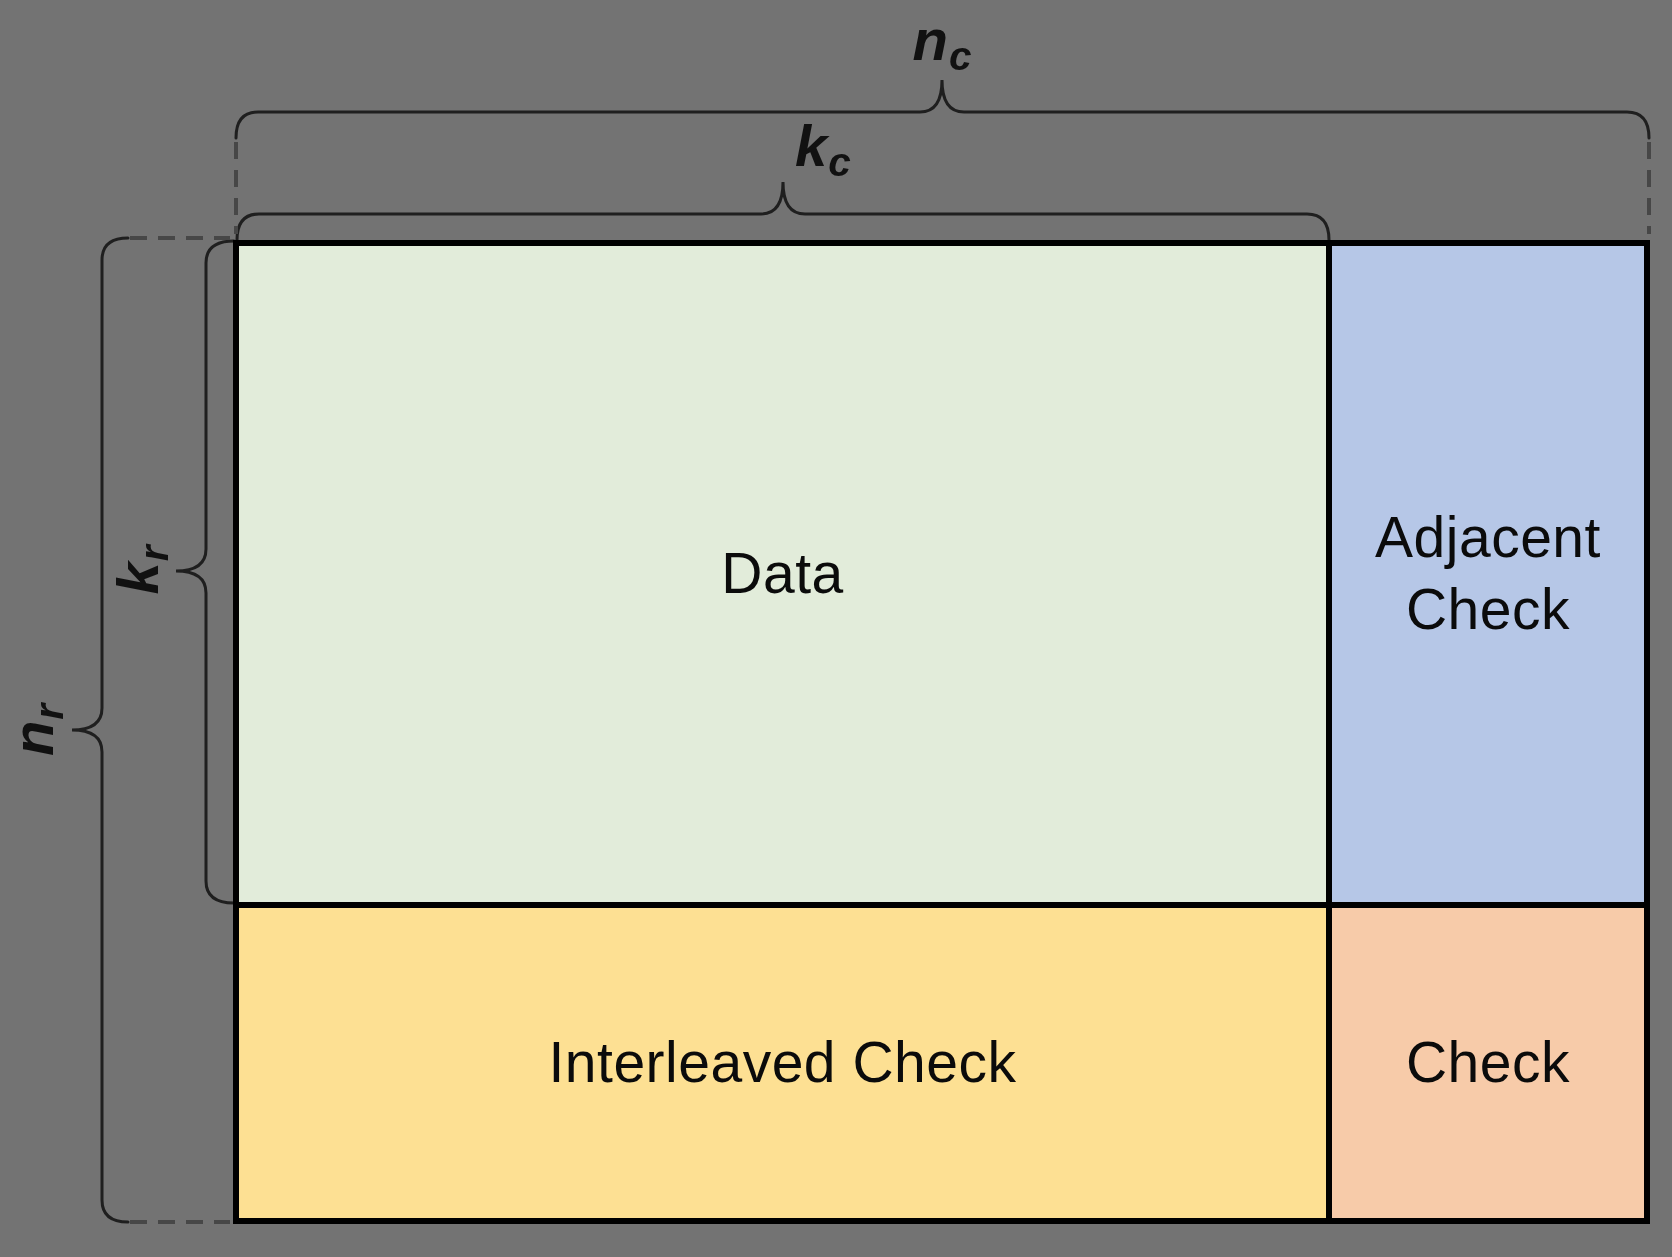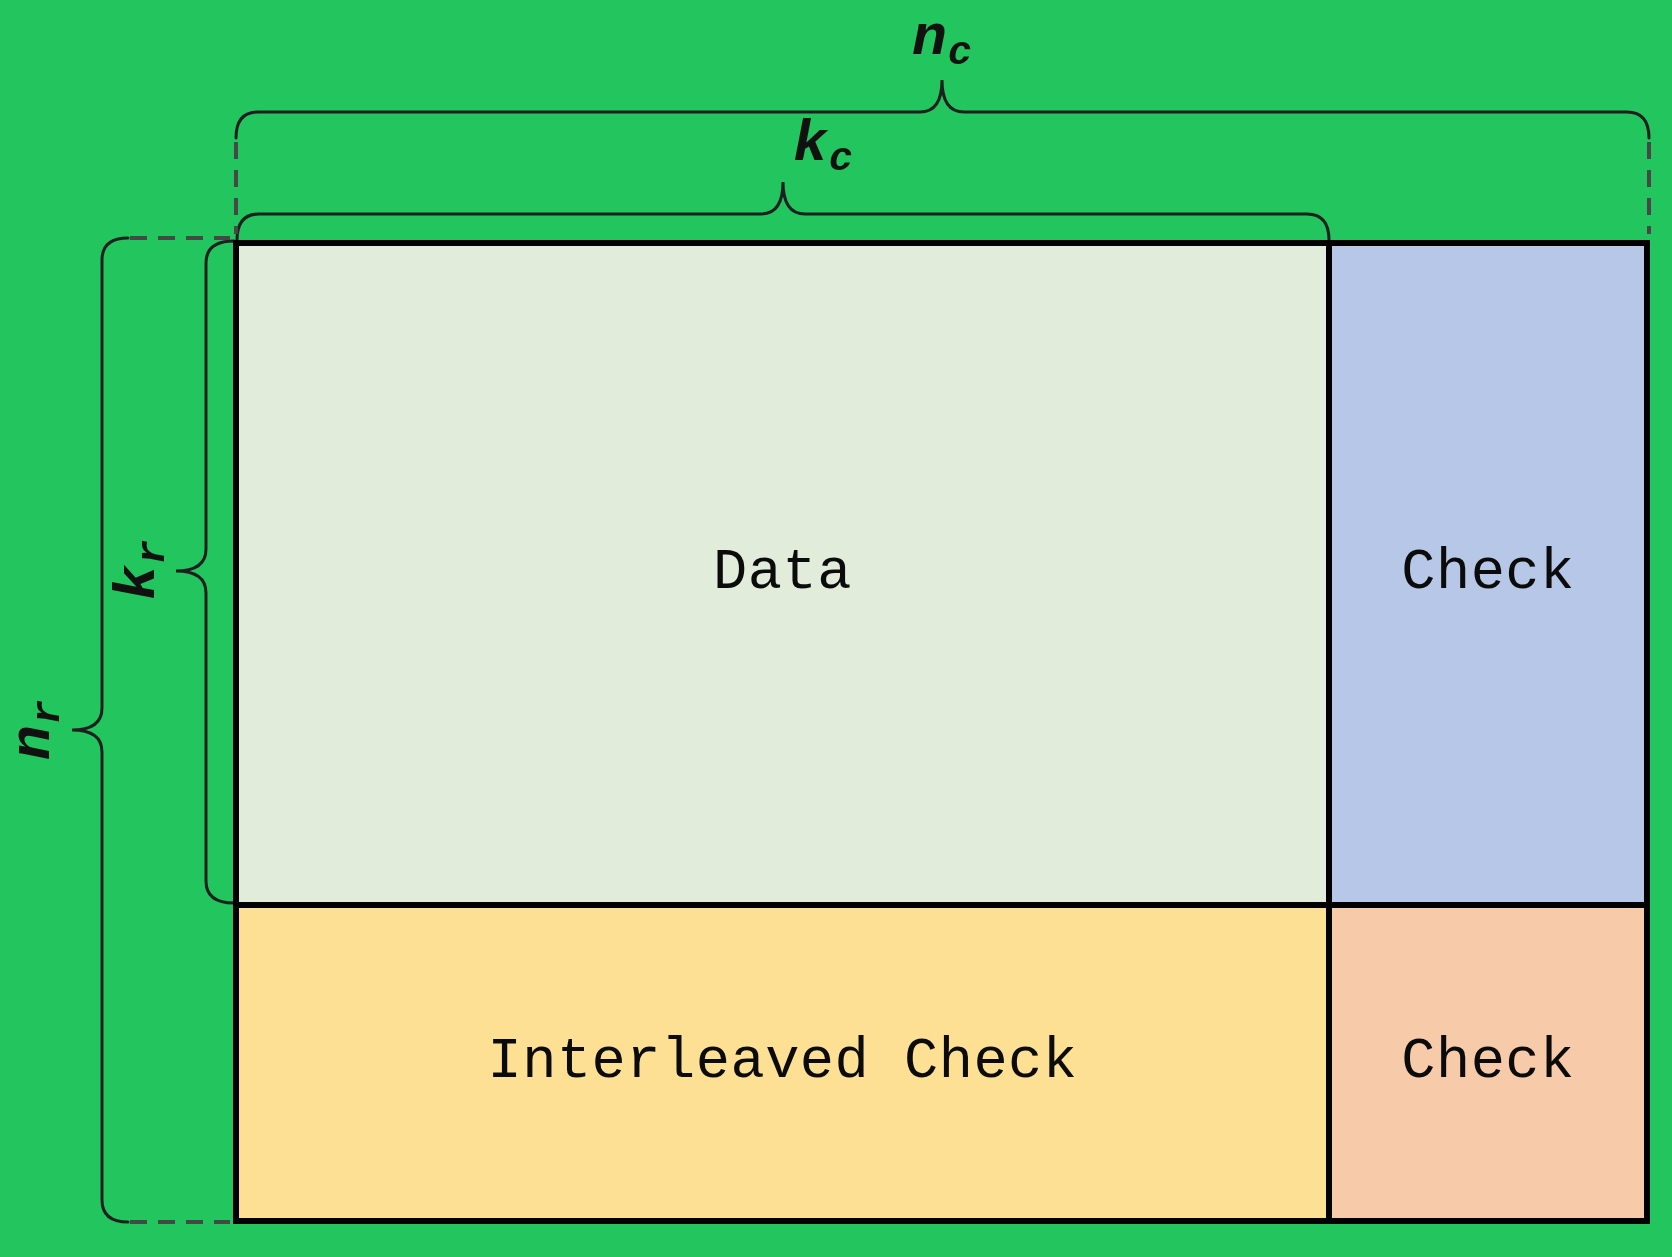--- a/index.html
+++ b/index.html
@@ -4,22 +4,22 @@
 <style>
   html, body {
     margin: 0;
     padding: 0;
     background: #ffffff;
   }
   .canvas {
     position: relative;
     width: 1672px;
     height: 1257px;
-    background: #22c55e;
-    font-family: Liberation Mono, monospace;
+    background: #737373;
+    font-family: Liberation Sans, sans-serif;
     overflow: hidden;
   }
   .overlay {
     position: absolute;
     left: 0;
     top: 0;
     width: 1672px;
     height: 1257px;
     pointer-events: none;
   }
@@ -95,20 +95,21 @@
 
   <div class="dim-label dim-nr"><span>n</span><sub class="dim-sub">r</sub></div>
 
   <div class="dim-label dim-kr"><span>k</span><sub class="dim-sub">r</sub></div>
 
   <div class="code-rect">
     <div class="cell" style="background-color: rgb(226, 236, 218);">
       <span>Data</span>
     </div>
     <div class="cell" style="background-color: rgb(182, 199, 231);">
+      <span>Adjacent</span>
       <span>Check</span>
     </div>
     <div class="cell" style="background-color: rgb(253, 224, 147);">
       <span>Interleaved Check</span>
     </div>
     <div class="cell" style="background-color: rgb(247, 203, 169);">
       <span>Check</span>
     </div>
   </div>
 

